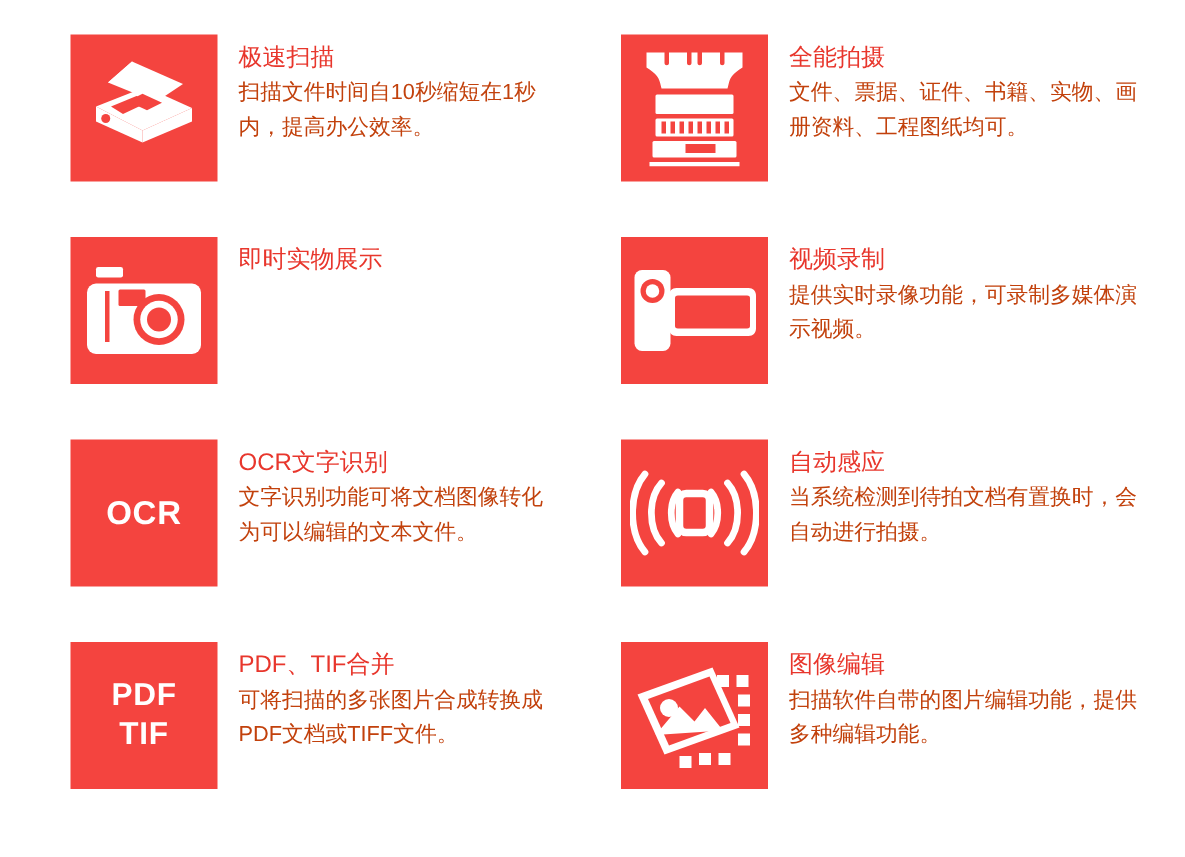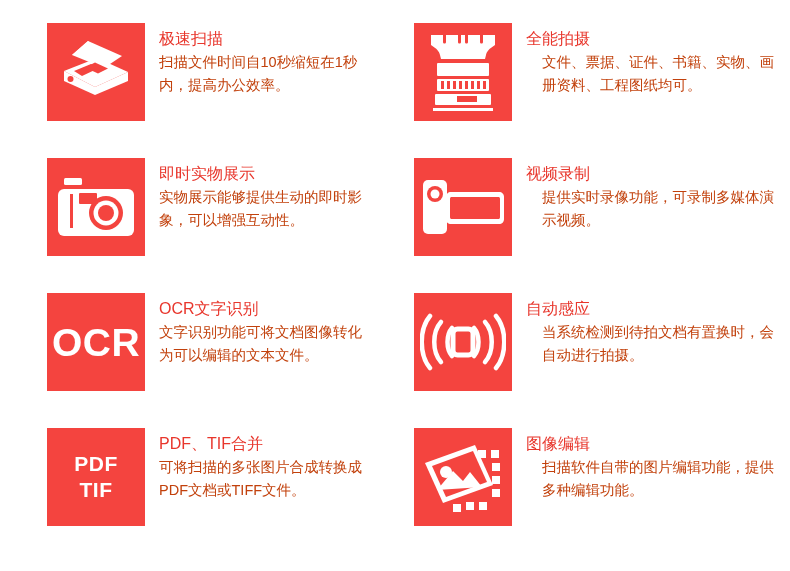--- a/index.html
+++ b/index.html
@@ -49,21 +49,21 @@
     display: block;
   }
   .icon-text {
     color: #ffffff;
     font-weight: bold;
     line-height: 1.0;
     text-align: center;
     letter-spacing: 0.5px;
   }
   .icon-text.ocr {
-    font-size: 39px;
+    font-size: 22px;
   }
   .icon-text.pdftif {
     font-size: 21px;
     line-height: 1.25;
   }
   .card-text {
     padding-left: 14px;
     padding-top: 6px;
     flex: 1 1 auto;
     min-width: 0;
@@ -78,21 +78,20 @@
   }
   .card-desc {
     color: #c2410c;
     font-size: 14.5px;
     line-height: 1.62;
     margin: 0;
     max-width: 215px;
   }
   .feature-card.col2 .card-desc {
     max-width: 232px;
-    margin-left: 16px;
   }
 </style>
 </head>
 <body>
 
 <div id="feature-grid">
 
   <div class="feature-card">
     <div class="icon-tile">
       <span>
@@ -162,21 +161,20 @@
             <rect x="23" y="17" width="18" height="11" rx="1"></rect>
             <circle cx="50" cy="37" r="17"></circle>
           </g>
           <circle cx="50" cy="37" r="12.5" fill="#ffffff"></circle>
           <circle cx="50" cy="37" r="8" fill="#f4443f"></circle>
         </svg>
       </span>
     </div>
     <div class="card-text">
       <div class="card-title">即时实物展示</div>
-      <div class="card-desc">实物展示能够提供生动的即时影象，可以增强互动性。</div>
     </div>
   </div>
 
   <div class="feature-card col2">
     <div class="icon-tile">
       <span>
         <svg width="84" height="58" viewBox="0 0 84 58">
           <g fill="#ffffff">
             <rect x="2" y="2" width="24" height="54" rx="5"></rect>
             <path d="M30 14 L78 14 C81 14 83 16 83 19 L83 41 C83 44 81 46 78 46 L30 46 C27 46 25 44 25 41 L25 19 C25 16 27 14 30 14 Z"></path>

